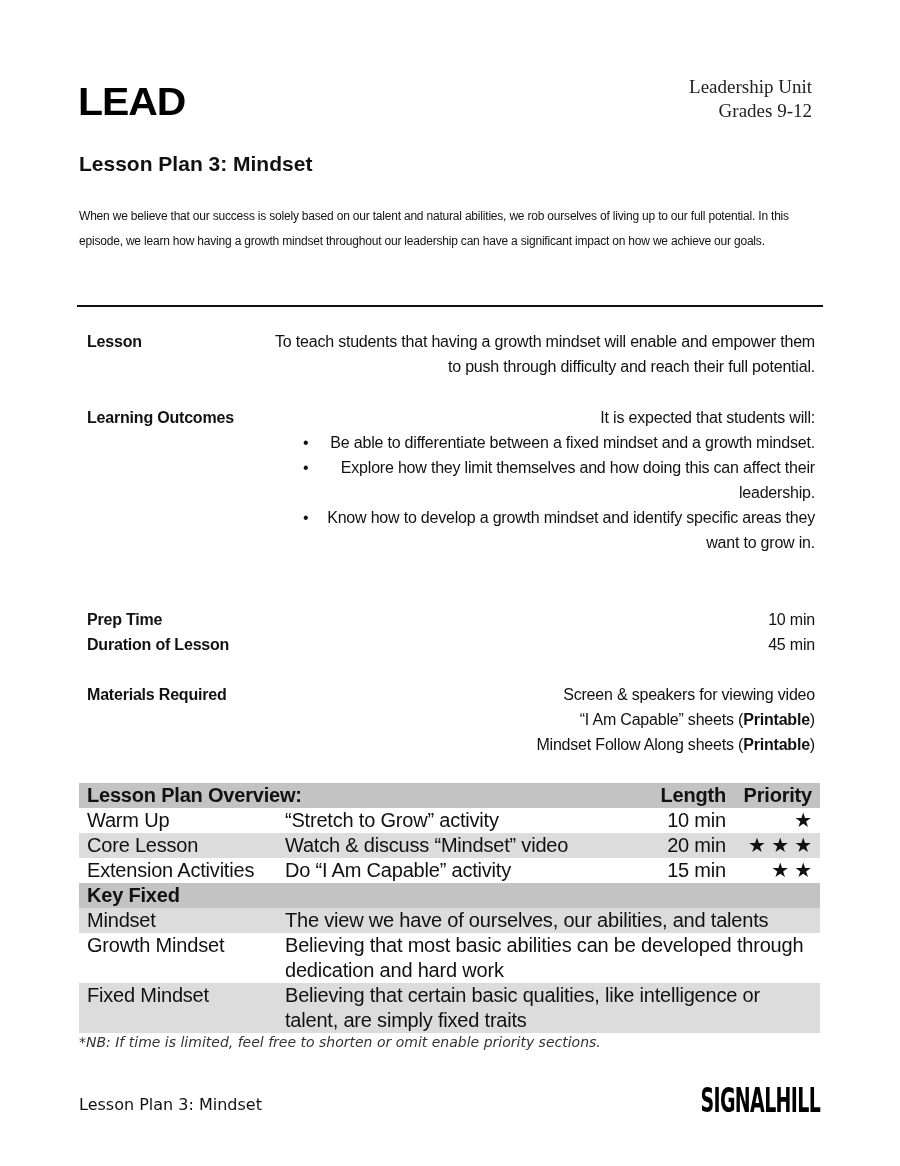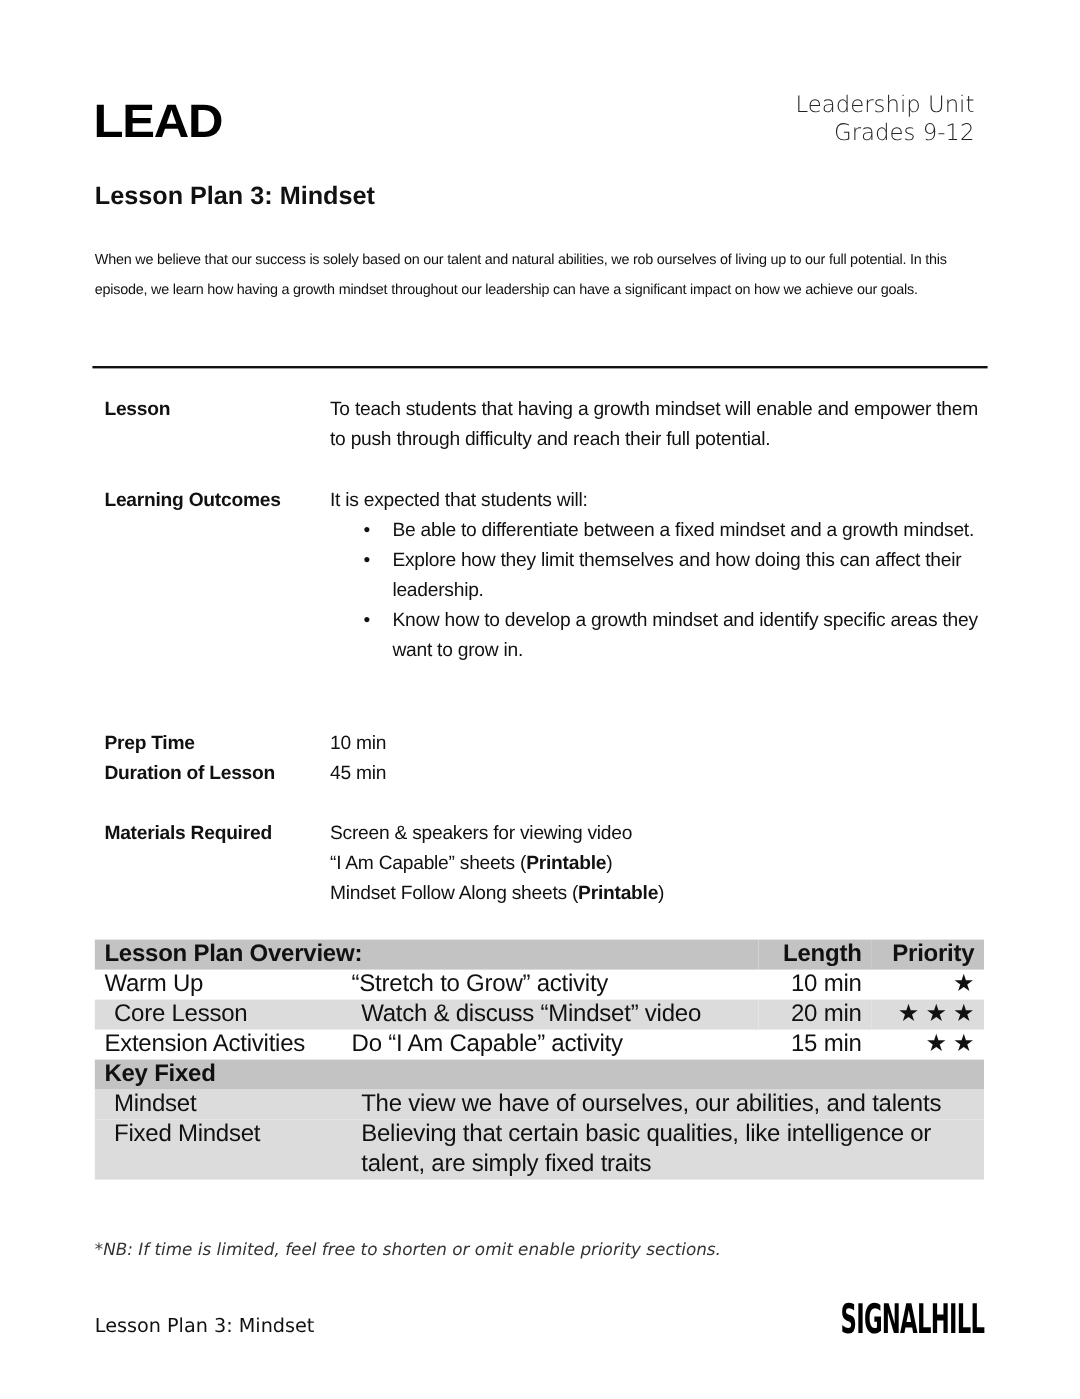--- a/index.html
+++ b/index.html
@@ -1,33 +1,33 @@
 <!DOCTYPE html>
 <html><head>
 <meta charset="utf-8">
 <style>
   html, body { margin: 0; padding: 0; background: #ffffff; }
   body { width: 900px; height: 1166px; position: relative; color: #111; font-family: "Liberation Sans", sans-serif; overflow: hidden; }
   .logo { position: absolute; left: 78px; top: 80px; font-family: "Liberation Sans", sans-serif; font-weight: 700; font-size: 39px; letter-spacing: -1px; transform: scaleX(1.05); transform-origin: left; color: #000; }
   .unit { position: absolute; right: 88px; top: 75px; text-align: right; font-family: "DejaVu Sans", sans-serif; font-weight: 300; font-size: 19px; line-height: 24px; color: #222; }
-  .unit div { font-weight: 200; }
+  .unit div { font-weight: 200; font-family: Liberation Serif, serif; }
   .title { position: absolute; left: 79px; top: 152px; font-family: "Liberation Sans", sans-serif; font-weight: 700; font-size: 21px; color: #111; }
   .intro { position: absolute; left: 79px; top: 204px; width: 750px; font-family: "Liberation Sans", sans-serif; font-size: 12px; line-height: 25px; color: #111; letter-spacing: -0.2px; }
   .rule { position: absolute; left: 77px; top: 305px; width: 746px; height: 2px; background: #111; }
   .row { position: absolute; left: 87px; width: 730px; font-family: "Liberation Sans", sans-serif; font-size: 16px; line-height: 25px; letter-spacing: -0.2px; }
   .lbl { position: absolute; left: 0; font-weight: 700; }
-  .val { position: absolute; left: 188px; width: 540px; }
+  .val { position: absolute; left: 188px; width: 540px; text-align: right; }
   ul.outcomes { margin: 0; padding: 0 0 0 52px; list-style: none; }
   ul.outcomes li { position: relative; padding-left: 0; }
   ul.outcomes li .bullet { position: absolute; left: -24px; top: 0; }
   b { font-weight: 700; }
   table.ov { position: absolute; left: 79px; top: 783px; width: 741px; border-collapse: collapse; font-family: "Liberation Sans", sans-serif; font-size: 20px; letter-spacing: -0.2px; }
   table.ov td { padding: 0 8px; line-height: 25px; vertical-align: top; }
   table.ov tr.hdr td { background: #c3c3c3; font-weight: 700; }
-  table.ov tr.alt td { background: #dcdcdc; padding-left: 16px; }
+  table.ov tr.alt td { background: #dcdcdc; }
   table.ov td.c1 { width: 182px; }
   table.ov td.len { text-align: right; width: 70px; }
   table.ov td.pri { text-align: right; width: 70px; }
   .note { position: absolute; left: 79px; top: 1034px; font-family: "DejaVu Sans", sans-serif; font-style: italic; font-size: 14px; color: #333; font-weight: 300; }
   .footer-title { position: absolute; left: 79px; top: 1095px; font-family: "DejaVu Sans", sans-serif; font-size: 16px; color: #111; }
   .brand { position: absolute; right: 80px; top: 1080px; font-family: "DejaVu Sans Condensed", "DejaVu Sans", sans-serif; font-weight: 700; font-size: 34px; letter-spacing: -1px; transform: scaleX(0.62); transform-origin: right; color: #000; }
 </style>
 </head>
 <body>
 
@@ -101,20 +101,24 @@
     <td class="len">15 min</td>
     <td class="pri">★ ★</td>
   </tr>
   <tr class="hdr">
     <td colspan="4">Key Fixed</td>
   </tr>
   <tr class="alt">
     <td class="c1">Mindset</td>
     <td colspan="3">The view we have of ourselves, our abilities, and talents</td>
   </tr>
+  <tr>
+    <td class="c1">Growth Mindset</td>
+    <td colspan="3">Believing that most basic abilities can be developed through dedication and hard work</td>
+  </tr>
   <tr class="alt">
     <td class="c1">Fixed Mindset</td>
     <td colspan="3">Believing that certain basic qualities, like intelligence or talent, are simply fixed traits</td>
   </tr>
 </tbody>
   </table>
 
 <div class="note">*NB: If time is limited, feel free to shorten or omit enable priority sections.</div>
 
 <div class="footer-title">Lesson Plan 3: Mindset</div>

